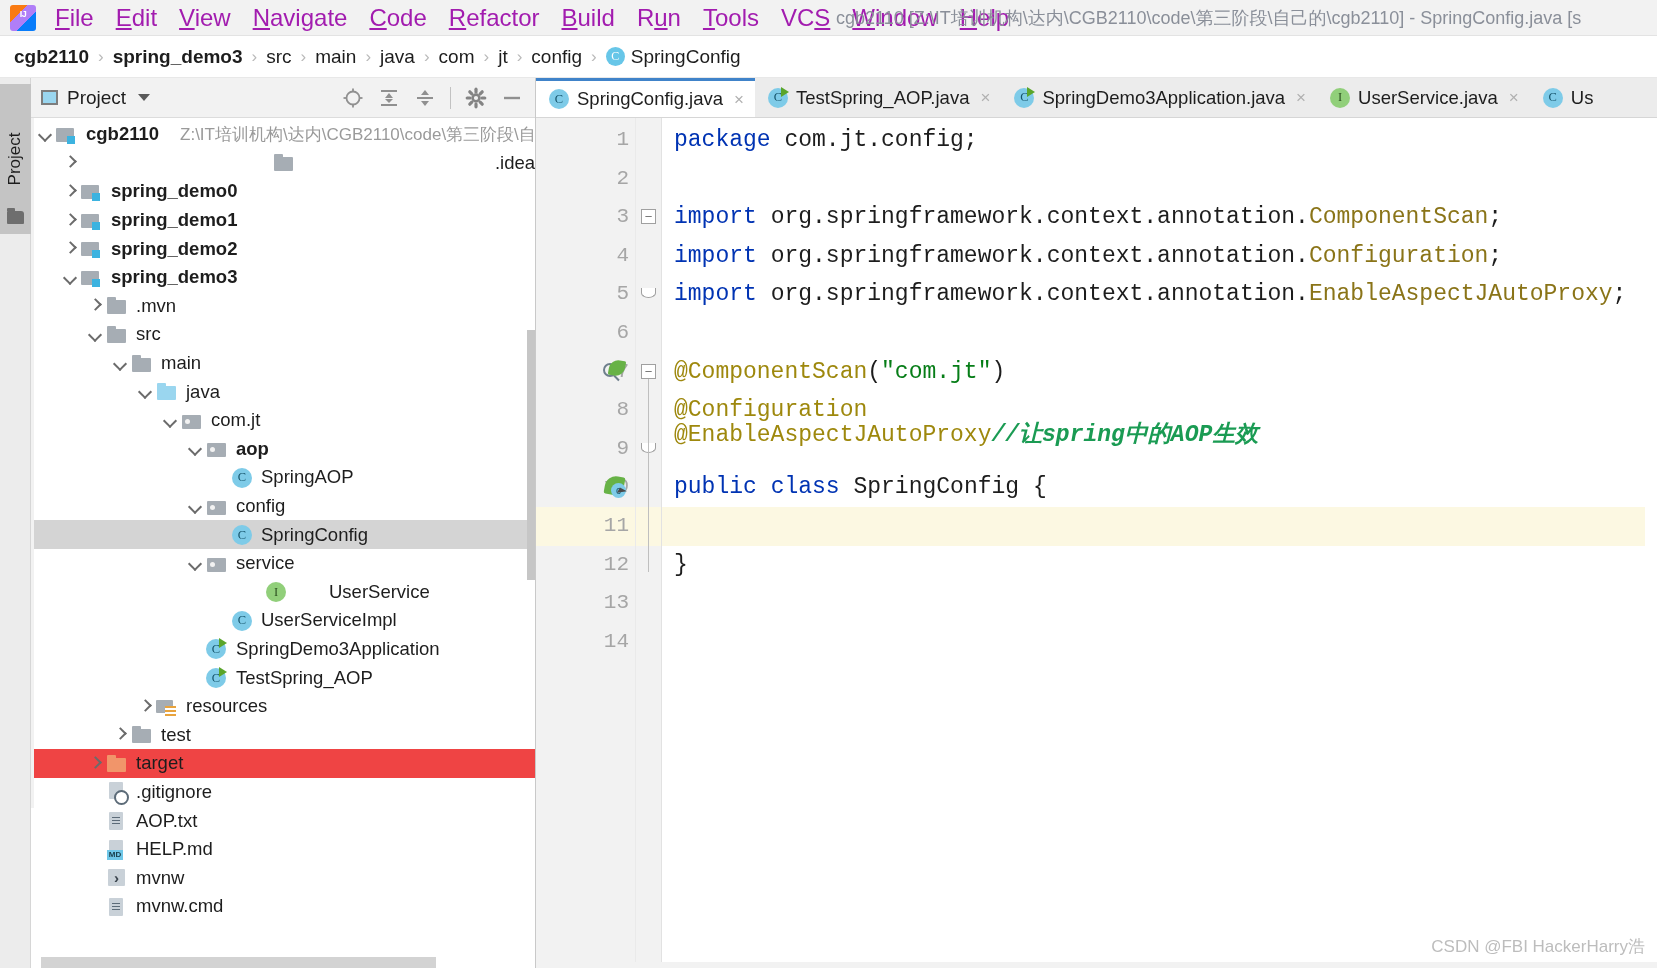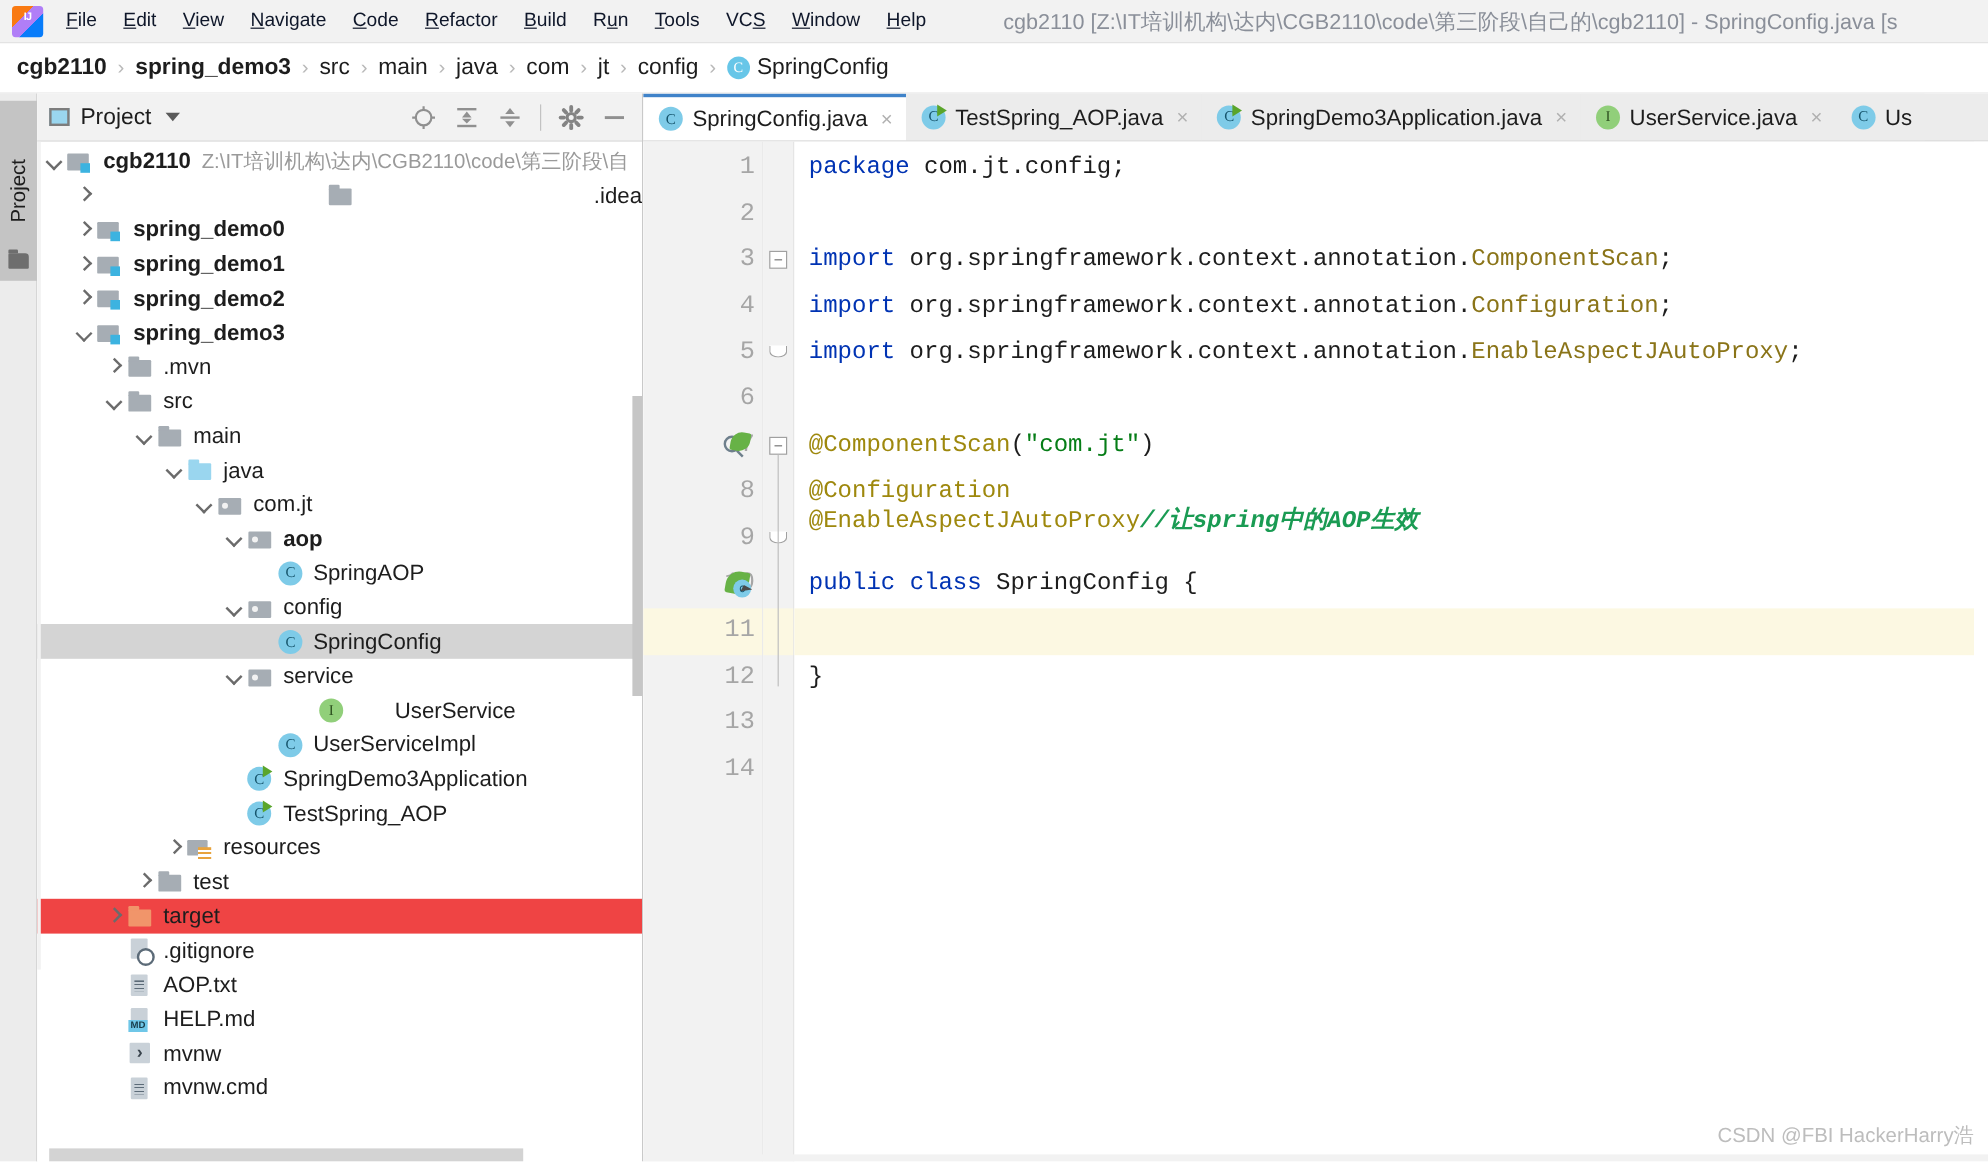--- a/index.html
+++ b/index.html
@@ -21,21 +21,21 @@
     border-radius: 3px; overflow: hidden; flex: 0 0 auto;
     background: linear-gradient(135deg,#f97a12 0%,#f97a12 34%,#b07ef7 34%,#b07ef7 62%,#087cfa 62%,#087cfa 100%);
   }
   .ij-logo::after {
     content: "IJ"; position: absolute; left: 0; right: 0; top: 4px;
     text-align: center; color: #fff; font-size: 9px; font-weight: bold;
     font-family: "Liberation Sans", sans-serif; letter-spacing: -0.5px;
   }
   .menubar { display: flex; align-items: center; }
   .menu-item {
-    font-size: 16px; color: #0f172a; padding: 2px 11px; cursor: default;
+    font-size: 24px; color: #a21caf; padding: 2px 11px; cursor: default;
     white-space: nowrap;
   }
   .menu-item .mn { text-decoration: underline; }
   .win-title {
     position: absolute; left: 836px; top: 6px;
     font-size: 18px; color: #8a8f99; white-space: nowrap;
     overflow: hidden; width: 830px;
   }
 
   
@@ -239,21 +239,21 @@
     border:2px solid #5c6b78; border-radius:50%; background:#fff;
   }
   
   .ico.sh::before {
     content:"›"; position:absolute; left:2px; top:1px; width:17px; height:17px;
     background:#c9d1d8; color:#39434c; font-size:15px; font-weight:bold;
     display:flex; align-items:center; justify-content:center; border-radius:1px;
   }
   .tlabel { font-size: 18.5px; }
   .tlabel.bold { font-weight: bold; }
-  .tpath { font-size: 17px; color: #9a9a9a; margin-left: 9px; }
+  .tpath { font-size: 17px; color: #9a9a9a; margin-left: 21px; }
 
   
   .tree-edge {
     position:absolute; left:0; top:0; width:3px; height:690px; background:#f2f2f2;
   }
   .panel-hscroll {
     position:absolute; left:10px; bottom:0px; width:395px; height:11px;
     background:#d3d3d3; border-radius:0;
   }
   .panel-vscroll {
@@ -307,21 +307,21 @@
     border-right: 1px solid #e2e2e2;
   }
   .code-col { flex: 1; position: relative; background: #fff; }
 
   .ln {
     position: absolute; right: 6px; font-size: 21px; color: #a6a6a6;
     font-family: "Liberation Mono", monospace; line-height: 38.6px; height: 38.6px;
   }
   .code-line {
     position: absolute; left: 12px; height: 38.6px; line-height: 38.6px;
-    font-size: 20px; font-family: "Liberation Mono", monospace; white-space: pre;
+    font-size: 23px; font-family: "Liberation Mono", monospace; white-space: pre;
     color: #1d1d1d;
   }
   .hl-line {
     position: absolute; left: 0; right: 0; height: 38.6px; background: #fcf8e2;
   }
   .kw   { color: #0033b3; }
   .ann  { color: #9e880d; }
   .str  { color: #067d17; }
   .cmt  { color: #1a9b53; font-style: italic; font-weight: bold; }
   .type { color: #8a7418; }

